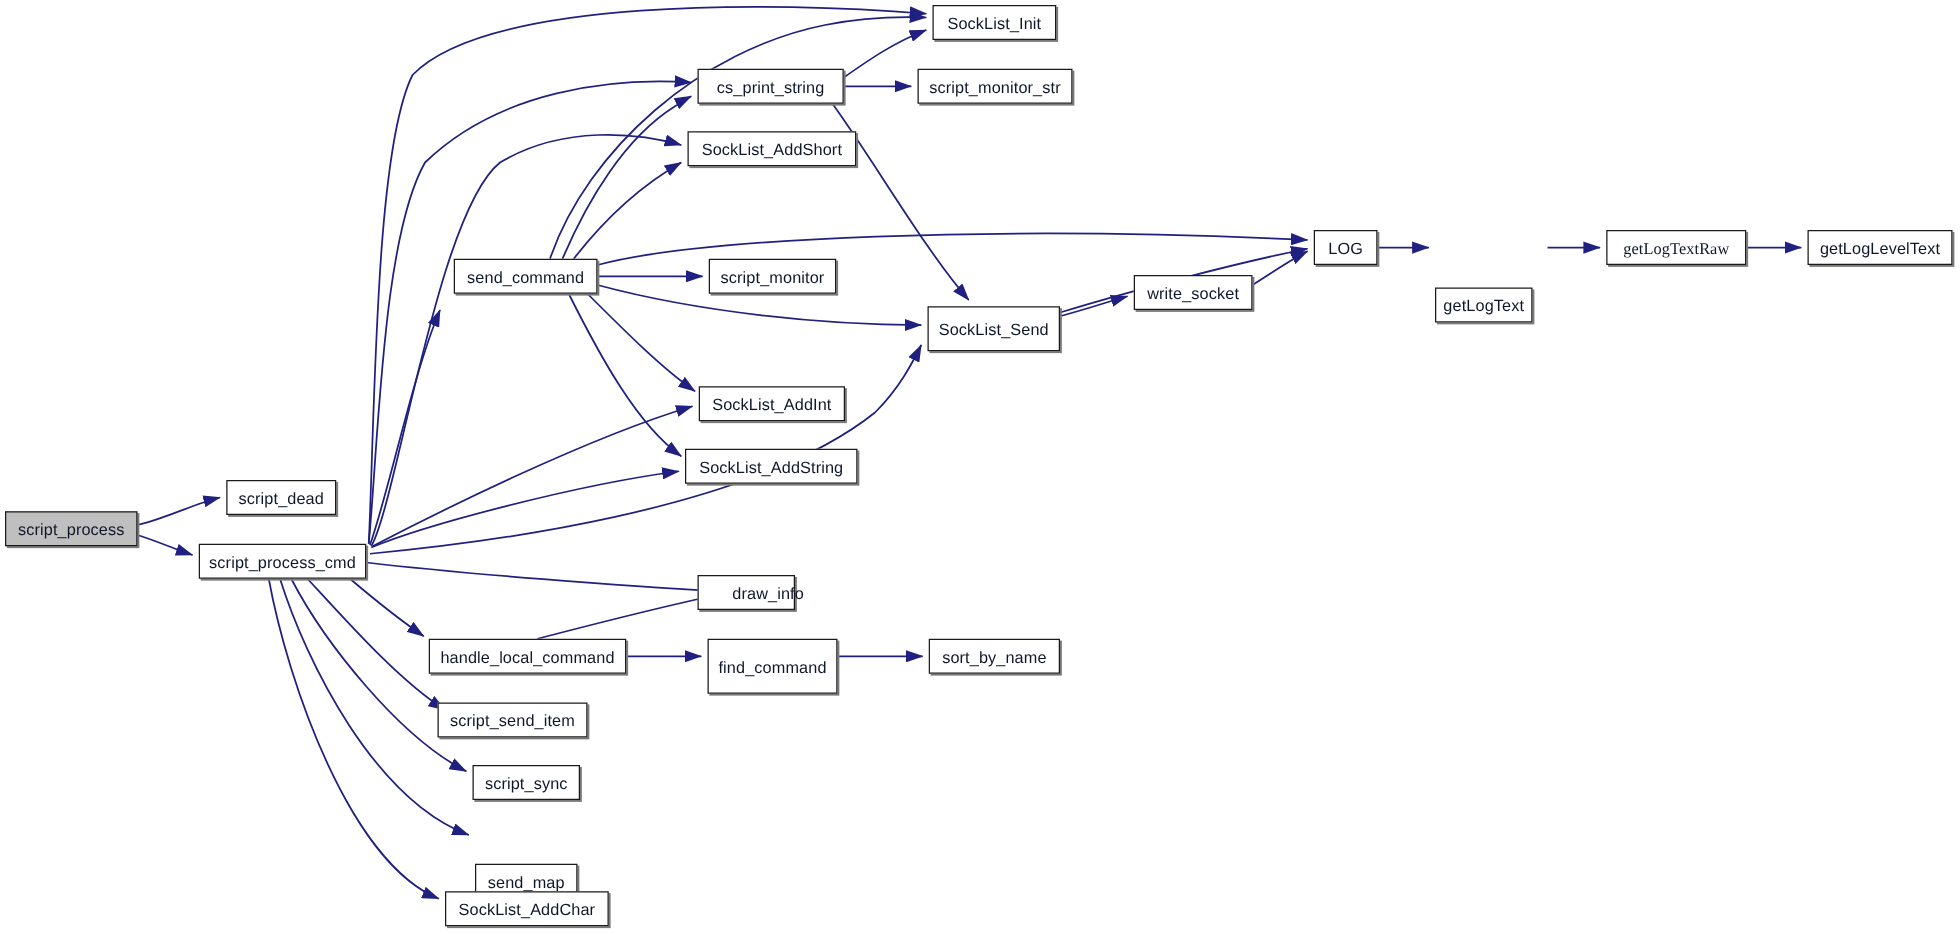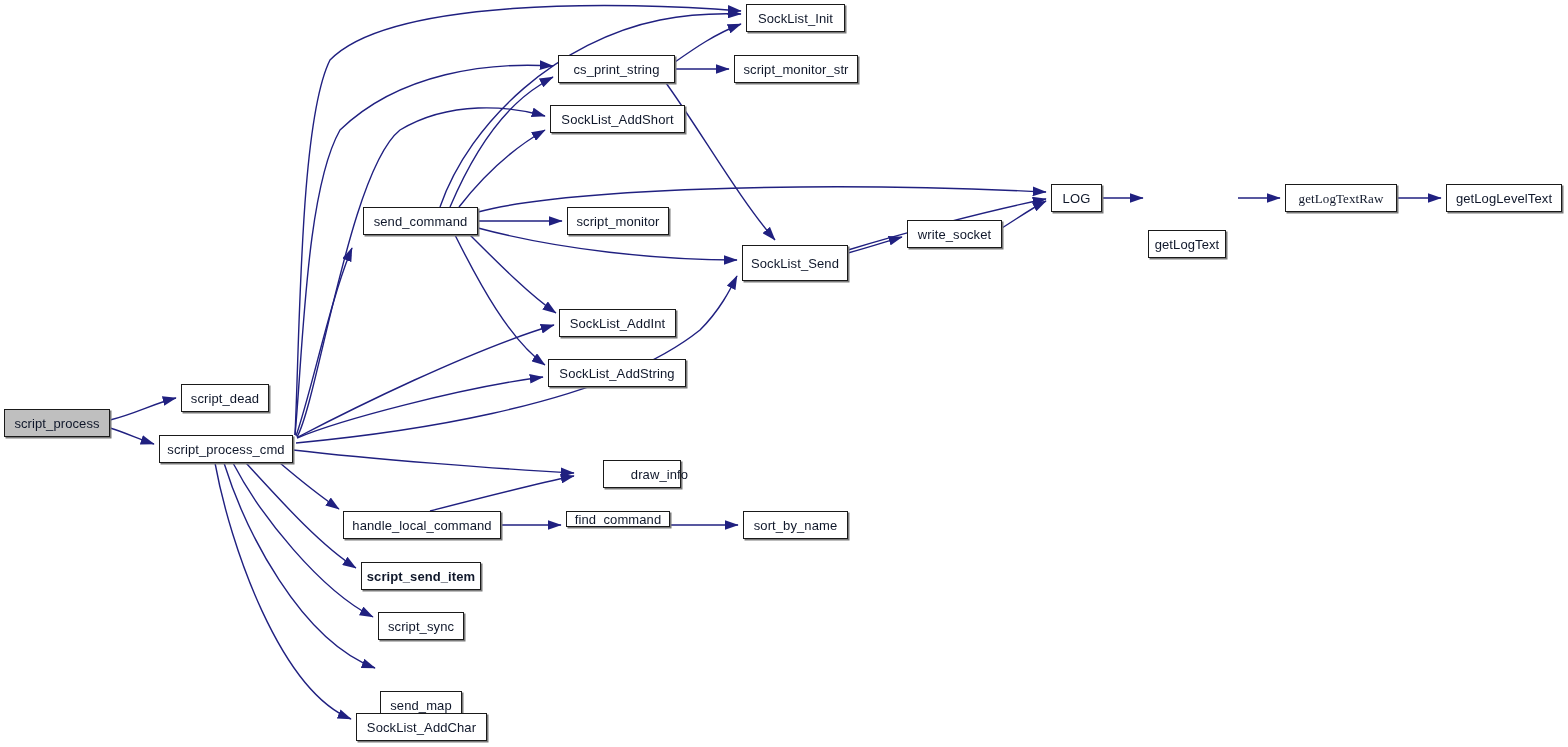--- a/index.html
+++ b/index.html
@@ -101,22 +101,22 @@
       <div class="node" style="left: 550px; top: 105px; width: 135px; height: 28px; border-color: rgb(26, 26, 26); background: rgb(255, 255, 255); box-shadow: rgb(122, 122, 122) 1.5px 1.5px 0px 0px;">SockList_AddShort</div>
       <div class="node" style="left: 567px; top: 207px; width: 102px; height: 28px; border-color: rgb(26, 26, 26); background: rgb(255, 255, 255); box-shadow: rgb(122, 122, 122) 1.5px 1.5px 0px 0px;">script_monitor</div>
       <div class="node" style="left: 742px; top: 245px; width: 106px; height: 36px; border-color: rgb(26, 26, 26); background: rgb(255, 255, 255); box-shadow: rgb(122, 122, 122) 1.5px 1.5px 0px 0px;">SockList_Send</div>
       <div class="node" style="left: 907px; top: 220px; width: 95px; height: 28px; border-color: rgb(26, 26, 26); background: rgb(255, 255, 255); box-shadow: rgb(122, 122, 122) 1.5px 1.5px 0px 0px;">write_socket</div>
       <div class="node" style="left: 1051px; top: 184px; width: 51px; height: 28px; border-color: rgb(26, 26, 26); background: rgb(255, 255, 255); box-shadow: rgb(122, 122, 122) 1.5px 1.5px 0px 0px;">LOG</div>
       <div class="node" style="left: 1148px; top: 184px; width: 78px; height: 28px; border-color: rgb(26, 26, 26); background: rgb(255, 255, 255); box-shadow: rgb(122, 122, 122) 1.5px 1.5px 0px 0px; margin-top: 46px;">getLogText</div>
       <div class="node" style="left: 1285px; top: 184px; width: 112px; height: 28px; border-color: rgb(26, 26, 26); background: rgb(255, 255, 255); box-shadow: rgb(122, 122, 122) 1.5px 1.5px 0px 0px; font-family: Liberation Serif, serif;">getLogTextRaw</div>
       <div class="node" style="left: 1446px; top: 184px; width: 116px; height: 28px; border-color: rgb(26, 26, 26); background: rgb(255, 255, 255); box-shadow: rgb(122, 122, 122) 1.5px 1.5px 0px 0px;">getLogLevelText</div>
       <div class="node" style="left: 559px; top: 309px; width: 117px; height: 28px; border-color: rgb(26, 26, 26); background: rgb(255, 255, 255); box-shadow: rgb(122, 122, 122) 1.5px 1.5px 0px 0px;">SockList_AddInt</div>
       <div class="node" style="left: 548px; top: 359px; width: 138px; height: 28px; border-color: rgb(26, 26, 26); background: rgb(255, 255, 255); box-shadow: rgb(122, 122, 122) 1.5px 1.5px 0px 0px;">SockList_AddString</div>
-      <div class="node" style="left: 603px; top: 460px; width: 78px; height: 28px; border-color: rgb(26, 26, 26); background: rgb(255, 255, 255); box-shadow: rgb(122, 122, 122) 1.5px 1.5px 0px 0px; padding-left: 35px;">draw_info</div>
+      <div class="node" style="left: 558px; top: 460px; width: 78px; height: 28px; border-color: rgb(26, 26, 26); background: rgb(255, 255, 255); box-shadow: rgb(122, 122, 122) 1.5px 1.5px 0px 0px; padding-left: 35px;">draw_info</div>
       <div class="node" style="left: 343px; top: 511px; width: 158px; height: 28px; border-color: rgb(26, 26, 26); background: rgb(255, 255, 255); box-shadow: rgb(122, 122, 122) 1.5px 1.5px 0px 0px;">handle_local_command</div>
-      <div class="node" style="left: 566px; top: 511px; width: 104px; height: 16px; border-color: rgb(26, 26, 26); background: rgb(255, 255, 255); box-shadow: rgb(122, 122, 122) 1.5px 1.5px 0px 0px;">find_command</div>
+      <div class="node" style="left: 566px; top: 511px; width: 104px; height: 44px; border-color: rgb(26, 26, 26); background: rgb(255, 255, 255); box-shadow: rgb(122, 122, 122) 1.5px 1.5px 0px 0px;">find_command</div>
       <div class="node" style="left: 743px; top: 511px; width: 105px; height: 28px; border-color: rgb(26, 26, 26); background: rgb(255, 255, 255); box-shadow: rgb(122, 122, 122) 1.5px 1.5px 0px 0px;">sort_by_name</div>
-      <div class="node" style="left: 361px; top: 562px; width: 120px; height: 28px; border-color: rgb(26, 26, 26); background: rgb(255, 255, 255); box-shadow: rgb(122, 122, 122) 1.5px 1.5px 0px 0px; font-weight: bold;">script_send_item</div>
+      <div class="node" style="left: 350px; top: 562px; width: 120px; height: 28px; border-color: rgb(26, 26, 26); background: rgb(255, 255, 255); box-shadow: rgb(122, 122, 122) 1.5px 1.5px 0px 0px;">script_send_item</div>
       <div class="node" style="left: 378px; top: 612px; width: 86px; height: 28px; border-color: rgb(26, 26, 26); background: rgb(255, 255, 255); box-shadow: rgb(122, 122, 122) 1.5px 1.5px 0px 0px;">script_sync</div>
       <div class="node" style="left: 380px; top: 663px; width: 82px; height: 28px; border-color: rgb(26, 26, 26); background: rgb(255, 255, 255); box-shadow: rgb(122, 122, 122) 1.5px 1.5px 0px 0px; margin-top: 28px;">send_map</div>
       <div class="node" style="left: 356px; top: 713px; width: 131px; height: 28px; border-color: rgb(26, 26, 26); background: rgb(255, 255, 255); box-shadow: rgb(122, 122, 122) 1.5px 1.5px 0px 0px;">SockList_AddChar</div>
     </div>
 </div>
 
 </body></html>

